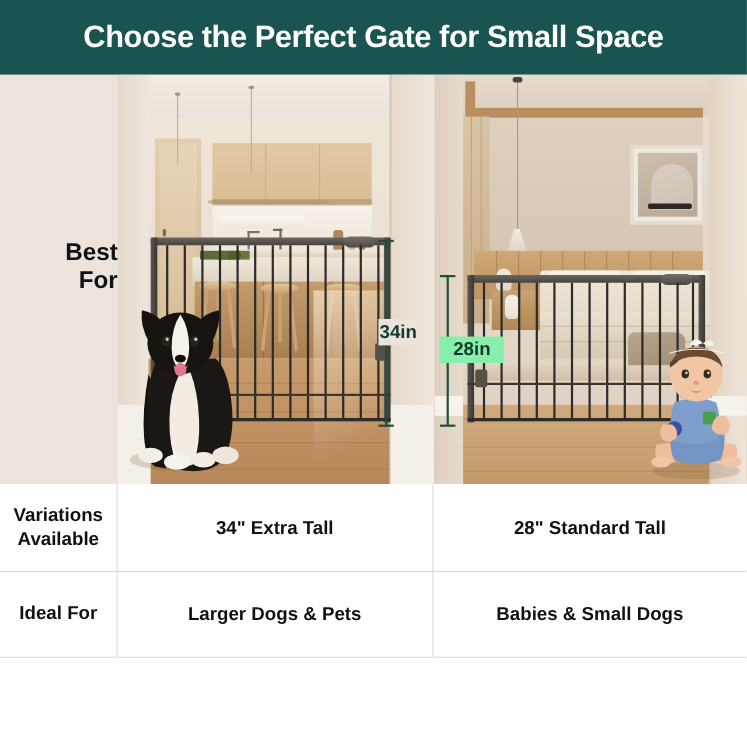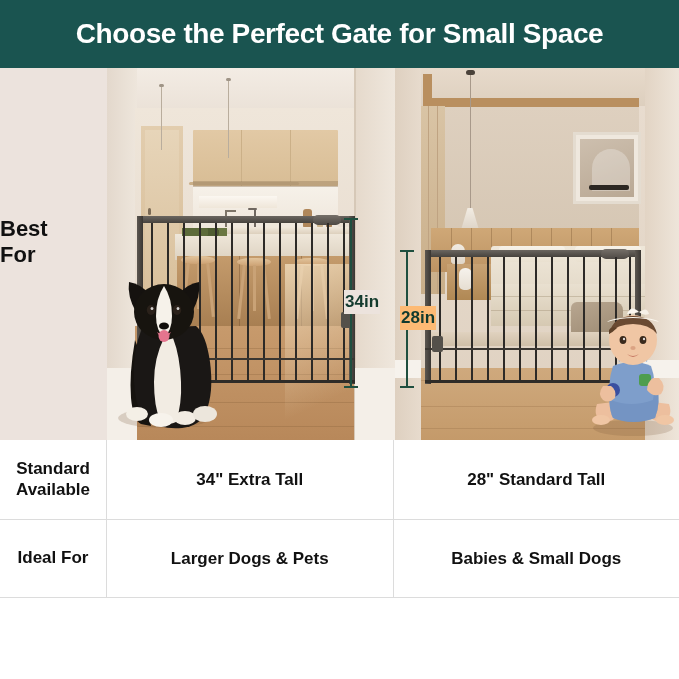--- a/index.html
+++ b/index.html
@@ -8,21 +8,21 @@
 
   
   .header{position:absolute;left:0;top:0;width:679px;height:68px;background:#1a5450;
           display:flex;align-items:center;justify-content:center;}
   .header-title{color:#ffffff;font-size:28px;font-weight:bold;letter-spacing:-0.4px;
                 font-family:"Liberation Sans","DejaVu Sans",sans-serif;white-space:nowrap;}
 
   
   .hero{position:absolute;left:0;top:68px;width:679px;height:372px;overflow:hidden;background:#ece3dd;}
   .hero-left-pad{position:absolute;left:0;top:0;width:107px;height:372px;background:#ece3dd;z-index:30;}
-  .hero-pad-label{position:absolute;left:0;top:148px;width:107px;text-align:left;
+  .hero-pad-label{position:absolute;left:0;top:148px;width:107px;text-align:right;
                   font-size:22px;font-weight:bold;color:#111;line-height:1.18;}
 
   
   .panel{position:absolute;top:0;height:372px;overflow:hidden;}
   .panel-a{left:107px;width:288px;}
   .panel-b{left:395px;width:284px;}
 
   
   .kroom{position:absolute;inset:0;background:linear-gradient(180deg,#efe6dc 0%,#e9ded2 55%,#e4d8cb 100%);}
   .k-ceiling{position:absolute;left:0;top:0;width:100%;height:62px;
@@ -432,30 +432,30 @@
       <div class="m-cap" style="top:0;"></div>
       <div class="m-line" style="top:1px;height:168px;"></div>
       <div class="m-cap" style="top:168px;"></div>
       <div class="m-label" style="left:0;top:72px;background:#ece3dd;padding:2px 1px;">34in</div>
     </div>
 
     <div class="measure" style="left:400px;top:182px;width:46px;height:138px;">
       <div class="m-cap" style="top:0;"></div>
       <div class="m-line" style="top:1px;height:136px;"></div>
       <div class="m-cap" style="top:136px;"></div>
-      <div class="m-label" style="left:0;top:56px;background:#fdba74;padding:2px 1px;">28in</div>
+      <div class="m-label" style="left:0;top:56px;background:#86efac;padding:2px 12px;">28in</div>
     </div>
   </div>
 
   <div class="table">
 
     <div class="trow" style="top:0;height:80px;">
       <div class="tcell-label">
         <div>
-          <div>Standard</div>
+          <div>Variations</div>
           <div>Available</div>
         </div>
       </div>
       <div class="tcell divider">34" Extra Tall</div>
       <div class="tcell">28" Standard Tall</div>
     </div>
 
     <div class="trow" style="top:80px;height:78px;">
       <div class="tcell-label">
         <div>

